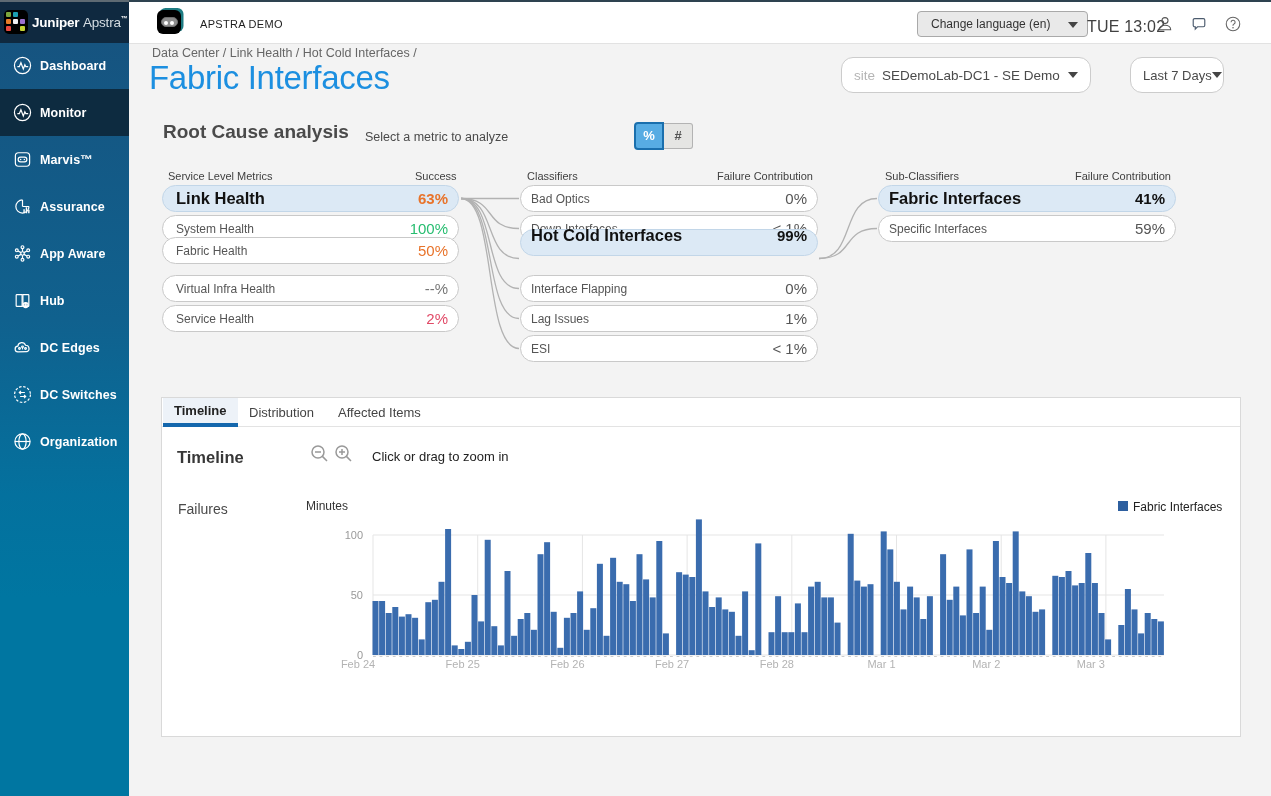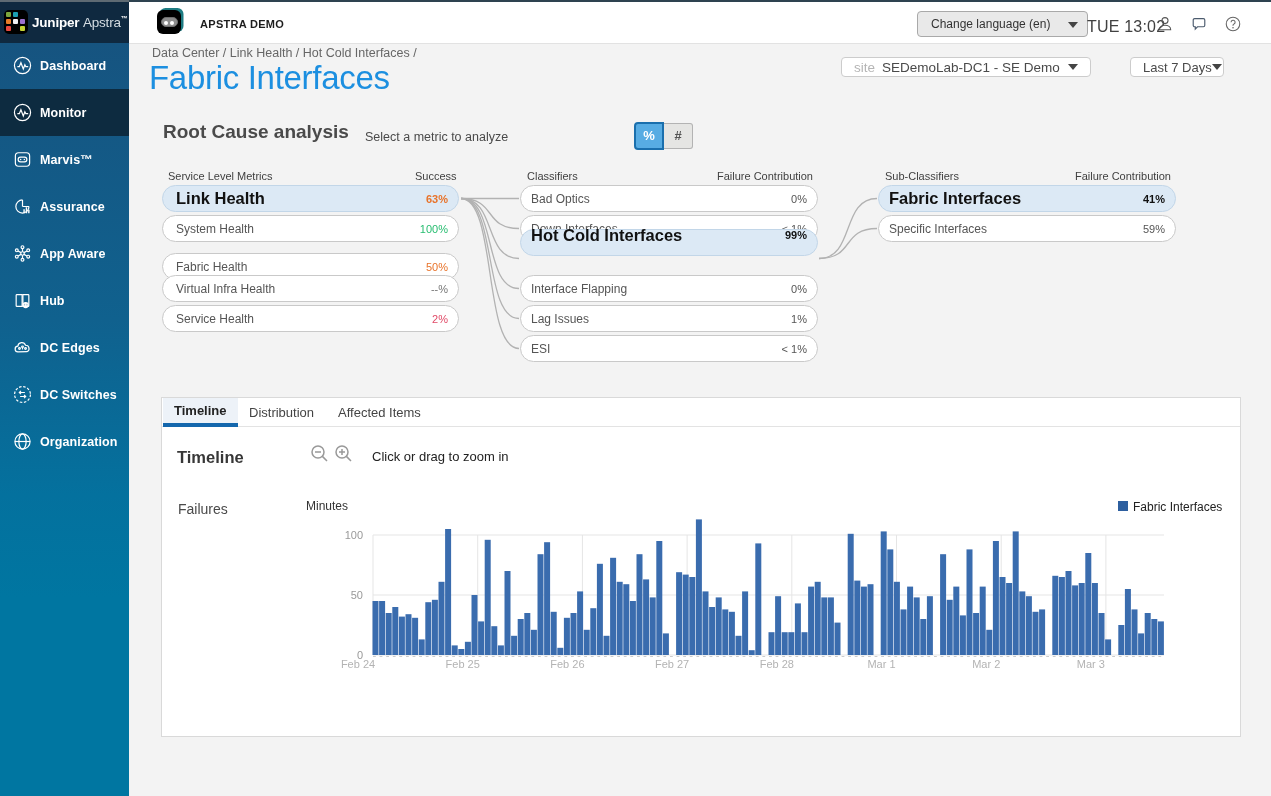--- a/index.html
+++ b/index.html
@@ -24,57 +24,57 @@
 #nav { padding-top:1px; }
 
 #header { position:absolute; left:129px; top:2px; width:1142px; height:42px;
   background:#fff; border-bottom:1px solid #e2e2e2; }
 #robot { position:absolute; left:28px; top:8px; width:24px; height:24px;
   background:#000; border-radius:6px; box-shadow:2.5px -2px 0 0 #1d7b82; }
 #robot .visor { position:absolute; left:3.5px; top:7px; width:17px; height:10px;
   background:#8d8d8d; border-radius:5px; border:1px solid #6e6e6e; }
 #robot .e { position:absolute; top:2.8px; width:4px; height:4px; background:#fff;
   border-radius:50%; }
-#hdr-title { position:absolute; left:71px; top:16px; font-size:11px; font-weight:bold;
+#hdr-title { position:absolute; left:71px; top:16px; font-size:11px; font-weight:normal;
   color:#1d1d1d; letter-spacing:0.3px; }
 #lang { position:absolute; left:788px; top:9px; width:171px; height:26px; padding-left:13px;
   background:#e9e9e9; border:1px solid #a9a9a9; border-radius:4px; font-size:12px;
   color:#333; display:flex; align-items:center; }
 #lang .car { position:absolute; right:9px; top:10px; width:0; height:0;
   border-left:5px solid transparent; border-right:5px solid transparent;
   border-top:6px solid #444; }
 #clock { position:absolute; left:958px; top:16px; font-size:16px; color:#414141; letter-spacing:0.2px; }
 .hicon { position:absolute; top:14px; width:16px; height:16px; }
 
 #main { position:absolute; left:129px; top:45px; width:1142px; height:751px; }
 #crumbs { position:absolute; left:23px; top:1px; font-size:12.5px; color:#666; }
 #title { position:absolute; left:20px; top:14px; font-size:33px; color:#1c8fe0;
   font-weight:normal; letter-spacing:-0.3px; }
-.dd { position:absolute; background:#fff; border:1px solid #ccc; border-radius:4px;
-  height:20px; display:flex; align-items:center; font-size:13.5px; color:#4a4a4a; white-space:nowrap; }
+.dd { position:absolute; background:#fff; border:1px solid #ccc; border-radius:12px;
+  height:36px; display:flex; align-items:center; font-size:13.5px; color:#4a4a4a; white-space:nowrap; }
 .dd .car { width:0; height:0; border-left:5px solid transparent;
   border-right:5px solid transparent; border-top:6px solid #444; margin-left:12px; }
 #dd-site { left:712px; top:12px; width:250px; padding-left:12px; }
 #dd-site .st { color:#b5b5b5; margin-right:7px; font-size:13.5px; }
 #dd-days { left:1001px; top:12px; width:94px; padding-left:12px; font-size:13px; }
 #rc-title { position:absolute; left:34px; top:76px; font-size:19px; font-weight:bold;
   color:#4a4a4a; }
 #rc-sub { position:absolute; left:236px; top:85px; font-size:12.5px; color:#4a4a4a; }
 #tg-pct { position:absolute; left:505px; top:77px; width:30px; height:28px;
   background:#57ace3; border:2px solid #1a6fad; border-radius:4px 0 0 4px;
   color:#fff; font-weight:bold; font-size:13px; text-align:center; line-height:24px; }
 #tg-num { position:absolute; left:535px; top:78px; width:29px; height:26px;
   background:#e5e5e3; border:1px solid #b3b3b3; border-left:none; border-radius:0 3px 3px 0;
   color:#555; font-weight:bold; font-size:13px; text-align:center; line-height:24px; }
 .colhdr { position:absolute; top:125px; font-size:11px; color:#3f3f3f; }
 
 .pill { position:absolute; height:27px; background:#fff; border:1px solid #c9c9c9;
   border-radius:13.5px; display:flex; align-items:center;gap:36px; }
 .pill .pl { font-size:12px; color:#555; flex:1; white-space:nowrap; }
-.pill .pv { font-size:11px; color:#555; }
+.pill .pv { font-size:15px; color:#555; }
 .pill.sel { background:#dce9f5; border-color:#c2d6e8; }
 .pill.sel .pl { font-weight:bold; color:#111; font-size:16.5px; }
 .pill.sel .pv { font-weight:bold; color:#111; }
 .pv.org { color:#e8732a !important; font-weight:bold; }
 .pv.org2 { color:#e8732a !important; }
 .pv.grn { color:#27bd70 !important; }
 .pv.gry { color:#777 !important; }
 .pv.red { color:#e14a67 !important; }
 #curves { position:absolute; left:0; top:0; width:1142px; height:751px;
   pointer-events:none; }
@@ -246,21 +246,21 @@
       </g>
     </svg>
   <div class="pill sel" style="left:33px;top:140px;width:297px;padding:0 10px 0 13px">
       <span class="pl">Link Health</span>
       <span class="pv org">63%</span>
     </div>
     <div class="pill" style="left:33px;top:170px;width:297px;padding:0 10px 0 13px">
       <span class="pl">System Health</span>
       <span class="pv grn">100%</span>
     </div>
-    <div class="pill" style="left:33px;top:208px;width:297px;padding:0 10px 0 13px">
+    <div class="pill" style="left:33px;top:192px;width:297px;padding:0 10px 0 13px">
       <span class="pl">Fabric Health</span>
       <span class="pv org2">50%</span>
     </div>
     <div class="pill" style="left:33px;top:230px;width:297px;padding:0 10px 0 13px">
       <span class="pl">Virtual Infra Health</span>
       <span class="pv gry">--%</span>
     </div>
     <div class="pill" style="left:33px;top:260px;width:297px;padding:0 10px 0 13px">
       <span class="pl">Service Health</span>
       <span class="pv red">2%</span>

